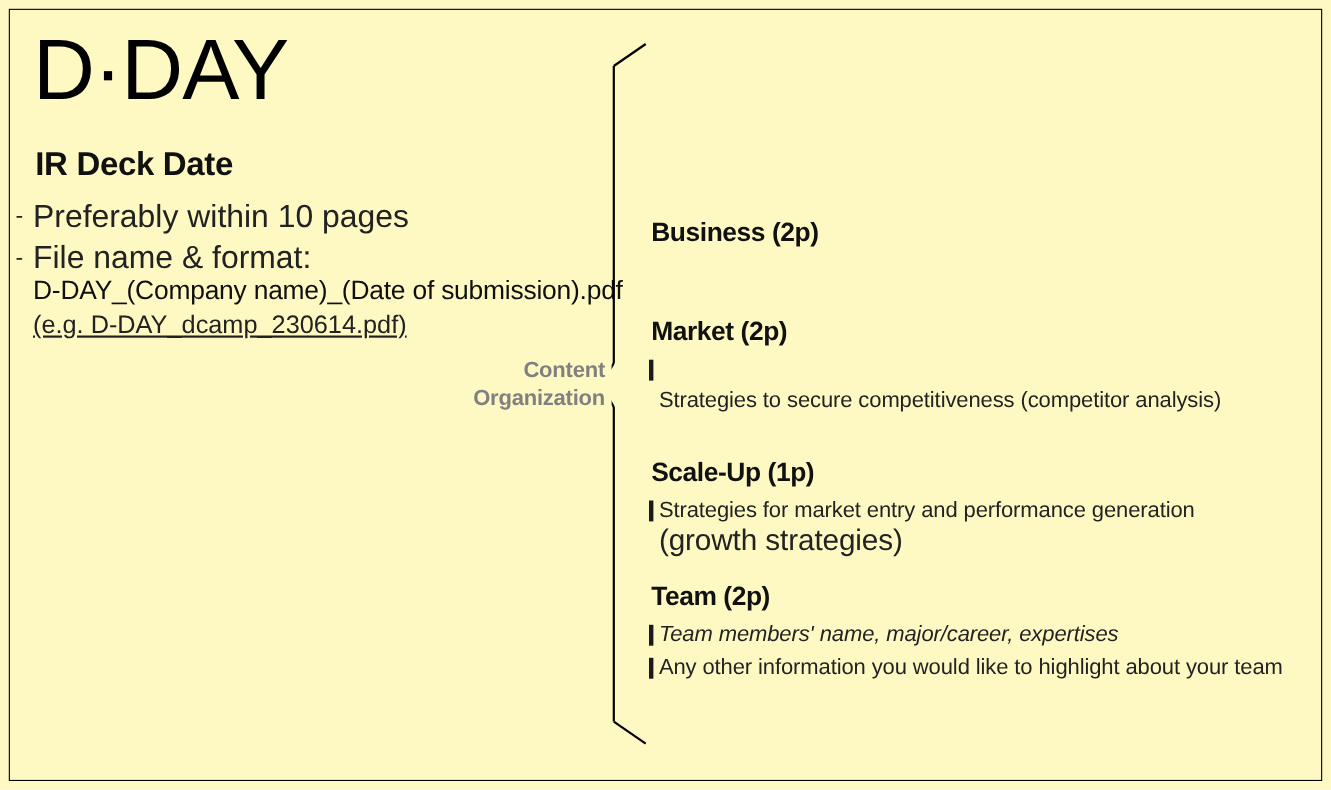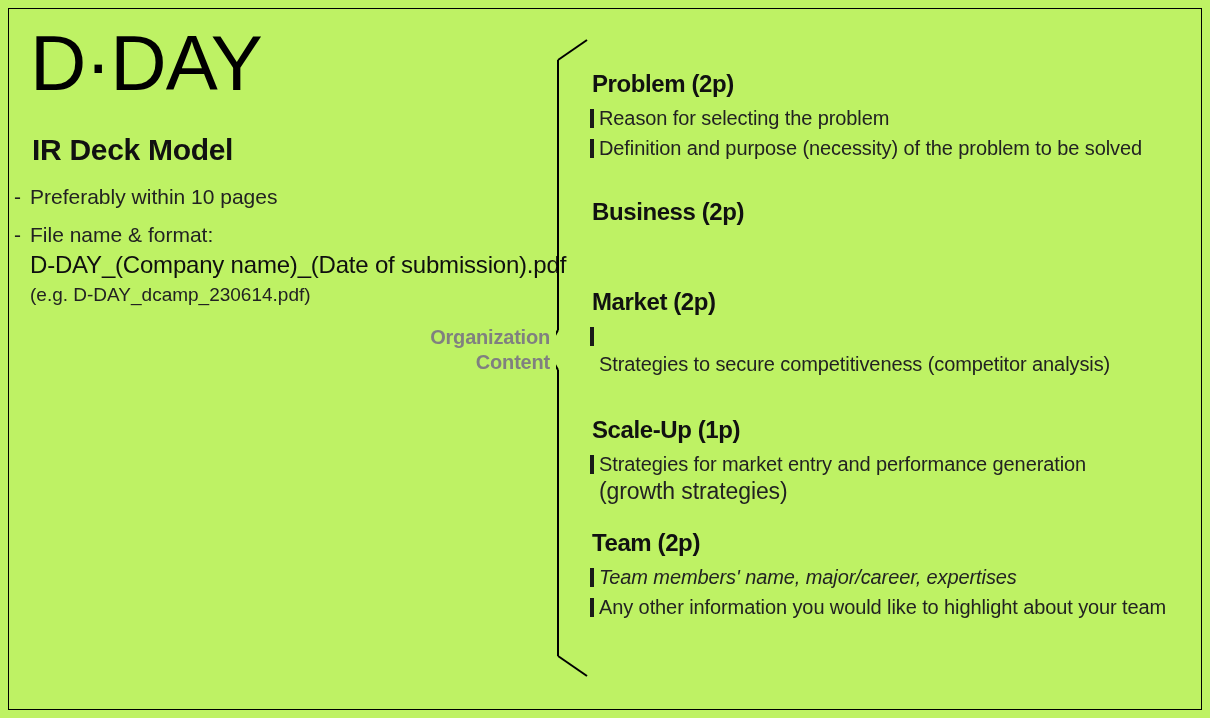--- a/index.html
+++ b/index.html
@@ -11,21 +11,21 @@
   body {
     font-family: "Liberation Sans", "DejaVu Sans", sans-serif;
     color: #1a1a1a;
     -webkit-font-smoothing: antialiased;
   }
 
   #page {
     position: relative;
     width: 1210px;
     height: 718px;
-    background: #bef264;
+    background: #fef9c3;
     overflow: hidden;
   }
 
   
   #page-border {
     position: absolute;
     left: 8px;
     top: 8px;
     width: 1194px;
     height: 702px;
@@ -83,33 +83,34 @@
     font-size: 21px;
     line-height: 30px;
     color: #222;
     width: 16px;
     text-align: left;
   }
   .note-body {
     flex: 1 1 auto;
   }
   .note-line {
-    font-size: 21px;
+    font-size: 29px;
     line-height: 30px;
     color: #222222;
     white-space: nowrap;
   }
   .note-line.strong {
     font-weight: normal;
     font-size: 24px;
     letter-spacing: -0.2px;
     color: #0f0f0f;
   }
   .note-line.small {
-    font-size: 19px;
+    font-size: 23px;
+    text-decoration: underline;
   }
 
   
   .brace-label {
     position: absolute;
     left: 398px;
     top: 325px;
     width: 152px;
     text-align: right;
     font-size: 20px;
@@ -166,95 +167,80 @@
   }
   .bullet-text {
     flex: 1 1 auto;
     font-size: 20px;
     line-height: 27px;
     color: #222222;
     letter-spacing: -0.1px;
     white-space: nowrap;
   }
   .bullet-cont {
-    font-size: 23px;
+    font-size: 27px;
     line-height: 27px;
     color: #222222;
     letter-spacing: -0.1px;
     margin-left: 11px;
     white-space: nowrap;
   }
 </style>
 </head>
 <body>
 
 <div id="page">
 
   <div id="page-border"></div>
 
   <div class="left-col">
 
     <div class="logo">D·DAY</div>
 
-    <div class="subtitle">IR Deck Model</div>
+    <div class="subtitle">IR Deck Date</div>
 
     <div class="note-list" id="note-list">
         <div class="note-item">
           <div class="note-dash">-</div>
           <div class="note-body">
             <div class="note-line">Preferably within 10 pages</div>
           </div>
         </div>
         <div class="note-item">
           <div class="note-dash">-</div>
           <div class="note-body">
             <div class="note-line">File name &amp; format:</div>
             <div class="note-line strong">D-DAY_(Company name)_(Date of submission).pdf</div>
             <div class="note-line small">(e.g. D-DAY_dcamp_230614.pdf)</div>
           </div>
         </div>
       </div>
   </div>
 
   <div class="brace-label" style="color: rgb(128, 128, 128);">
+    <div>Content</div>
     <div>Organization</div>
-    <div>Content</div>
   </div>
 
   <div class="brace">
     <svg width="34" height="640" viewBox="0 0 34 640" fill="none" xmlns="http://www.w3.org/2000/svg">
 
       <path d="M2 22 L31 2" stroke="#000000" stroke-width="2" stroke-linecap="butt"></path>
 
       <path d="M2 22 L2 292" stroke="#000000" stroke-width="2"></path>
 
       <path d="M2 292 L-9 312 L2 332" stroke="#000000" stroke-width="2" fill="none"></path>
 
       <path d="M2 332 L2 618" stroke="#000000" stroke-width="2"></path>
 
       <path d="M2 618 L31 638" stroke="#000000" stroke-width="2" stroke-linecap="butt"></path>
     </svg>
   </div>
 
   <div class="right-col" id="right-col">
-      <div class="section" style="top: 70px;">
-        <div class="section-title">Problem (2p)</div>
-        <div class="bullet-row">
-          <span class="bullet-mark"></span>
-          <div style="flex: 1 1 auto;">
-            <div class="bullet-text">Reason for selecting the problem</div>
-          </div>
-        </div>
-        <div class="bullet-row">
-          <span class="bullet-mark"></span>
-          <div style="flex: 1 1 auto;">
-            <div class="bullet-text">Definition and purpose (necessity) of the problem to be solved</div>
-          </div>
-        </div>
-      </div>
       <div class="section" style="top: 198px;">
         <div class="section-title">Business (2p)</div>
       </div>
       <div class="section" style="top: 288px;">
         <div class="section-title">Market (2p)</div>
         <div class="bullet-row">
           <span class="bullet-mark"></span>
           <div style="flex: 1 1 auto; margin-top: 28px;">
             <div class="bullet-text">Strategies to secure competitiveness (competitor analysis)</div>
           </div>

